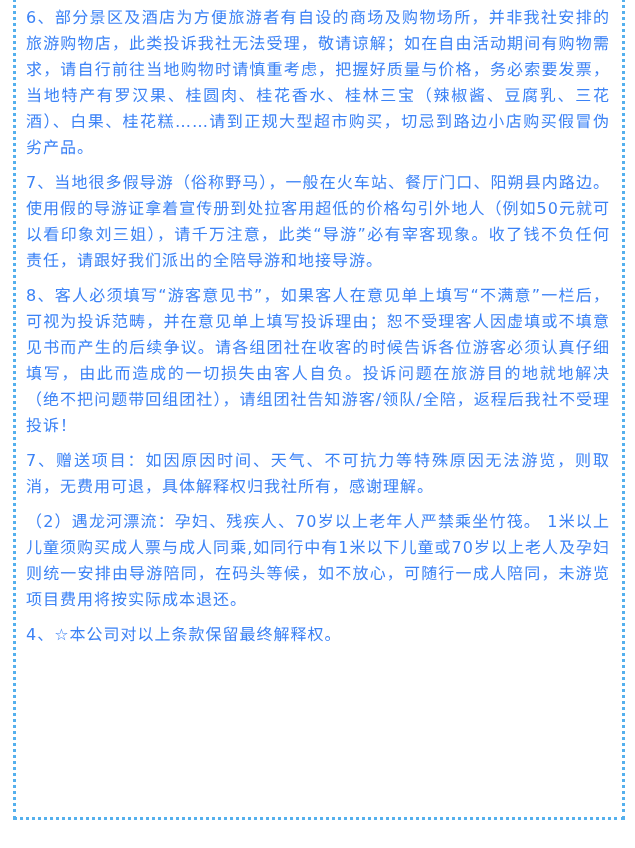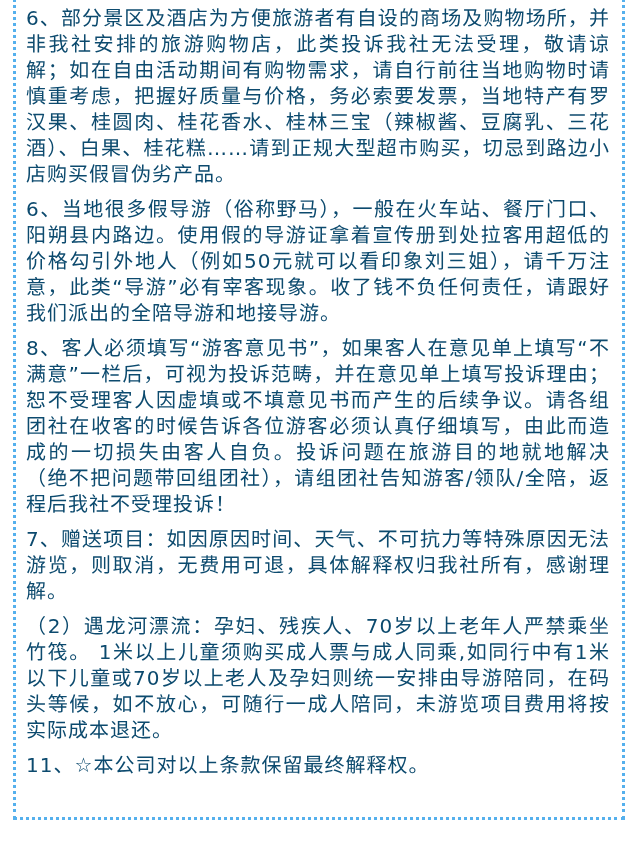--- a/index.html
+++ b/index.html
@@ -28,35 +28,35 @@
     pointer-events: none;
   }
   .content {
     position: absolute;
     left: 26px;
     top: 5px;
     width: 584px;
   }
   .para {
     margin: 0 0 9px 0;
-    font-size: 20px;
+    font-size: 16px;
     line-height: 26px;
     letter-spacing: 1px;
-    color: #0c4a6e;
+    color: #3b82f6;
     text-align: justify;
     text-justify: inter-character;
     word-break: break-all;
   }
 </style>
 </head>
 <body>
 
 <div class="page" style="background: rgb(255, 255, 255);">
   <div class="frame" style="border-color: rgb(85, 176, 237);"></div>
   <div class="content" style="color: rgb(0, 0, 0);">
       <p class="para">6、部分景区及酒店为方便旅游者有自设的商场及购物场所，并非我社安排的旅游购物店，此类投诉我社无法受理，敬请谅解；如在自由活动期间有购物需求，请自行前往当地购物时请慎重考虑，把握好质量与价格，务必索要发票，当地特产有罗汉果、桂圆肉、桂花香水、桂林三宝（辣椒酱、豆腐乳、三花酒）、白果、桂花糕……请到正规大型超市购买，切忌到路边小店购买假冒伪劣产品。</p>
-      <p class="para">6、当地很多假导游（俗称野马），一般在火车站、餐厅门口、阳朔县内路边。使用假的导游证拿着宣传册到处拉客用超低的价格勾引外地人（例如50元就可以看印象刘三姐），请千万注意，此类“导游”必有宰客现象。收了钱不负任何责任，请跟好我们派出的全陪导游和地接导游。</p>
+      <p class="para">7、当地很多假导游（俗称野马），一般在火车站、餐厅门口、阳朔县内路边。使用假的导游证拿着宣传册到处拉客用超低的价格勾引外地人（例如50元就可以看印象刘三姐），请千万注意，此类“导游”必有宰客现象。收了钱不负任何责任，请跟好我们派出的全陪导游和地接导游。</p>
       <p class="para">8、客人必须填写“游客意见书”，如果客人在意见单上填写“不满意”一栏后，可视为投诉范畴，并在意见单上填写投诉理由；恕不受理客人因虚填或不填意见书而产生的后续争议。请各组团社在收客的时候告诉各位游客必须认真仔细填写，由此而造成的一切损失由客人自负。投诉问题在旅游目的地就地解决（绝不把问题带回组团社），请组团社告知游客/领队/全陪，返程后我社不受理投诉！</p>
       <p class="para">7、赠送项目：如因原因时间、天气、不可抗力等特殊原因无法游览，则取消，无费用可退，具体解释权归我社所有，感谢理解。</p>
       <p class="para">（2）遇龙河漂流：孕妇、残疾人、70岁以上老年人严禁乘坐竹筏。 1米以上儿童须购买成人票与成人同乘,如同行中有1米以下儿童或70岁以上老人及孕妇则统一安排由导游陪同，在码头等候，如不放心，可随行一成人陪同，未游览项目费用将按实际成本退还。</p>
-      <p class="para">11、☆本公司对以上条款保留最终解释权。</p>
+      <p class="para">4、☆本公司对以上条款保留最终解释权。</p>
     </div>
 </div>
 
 </body></html>

